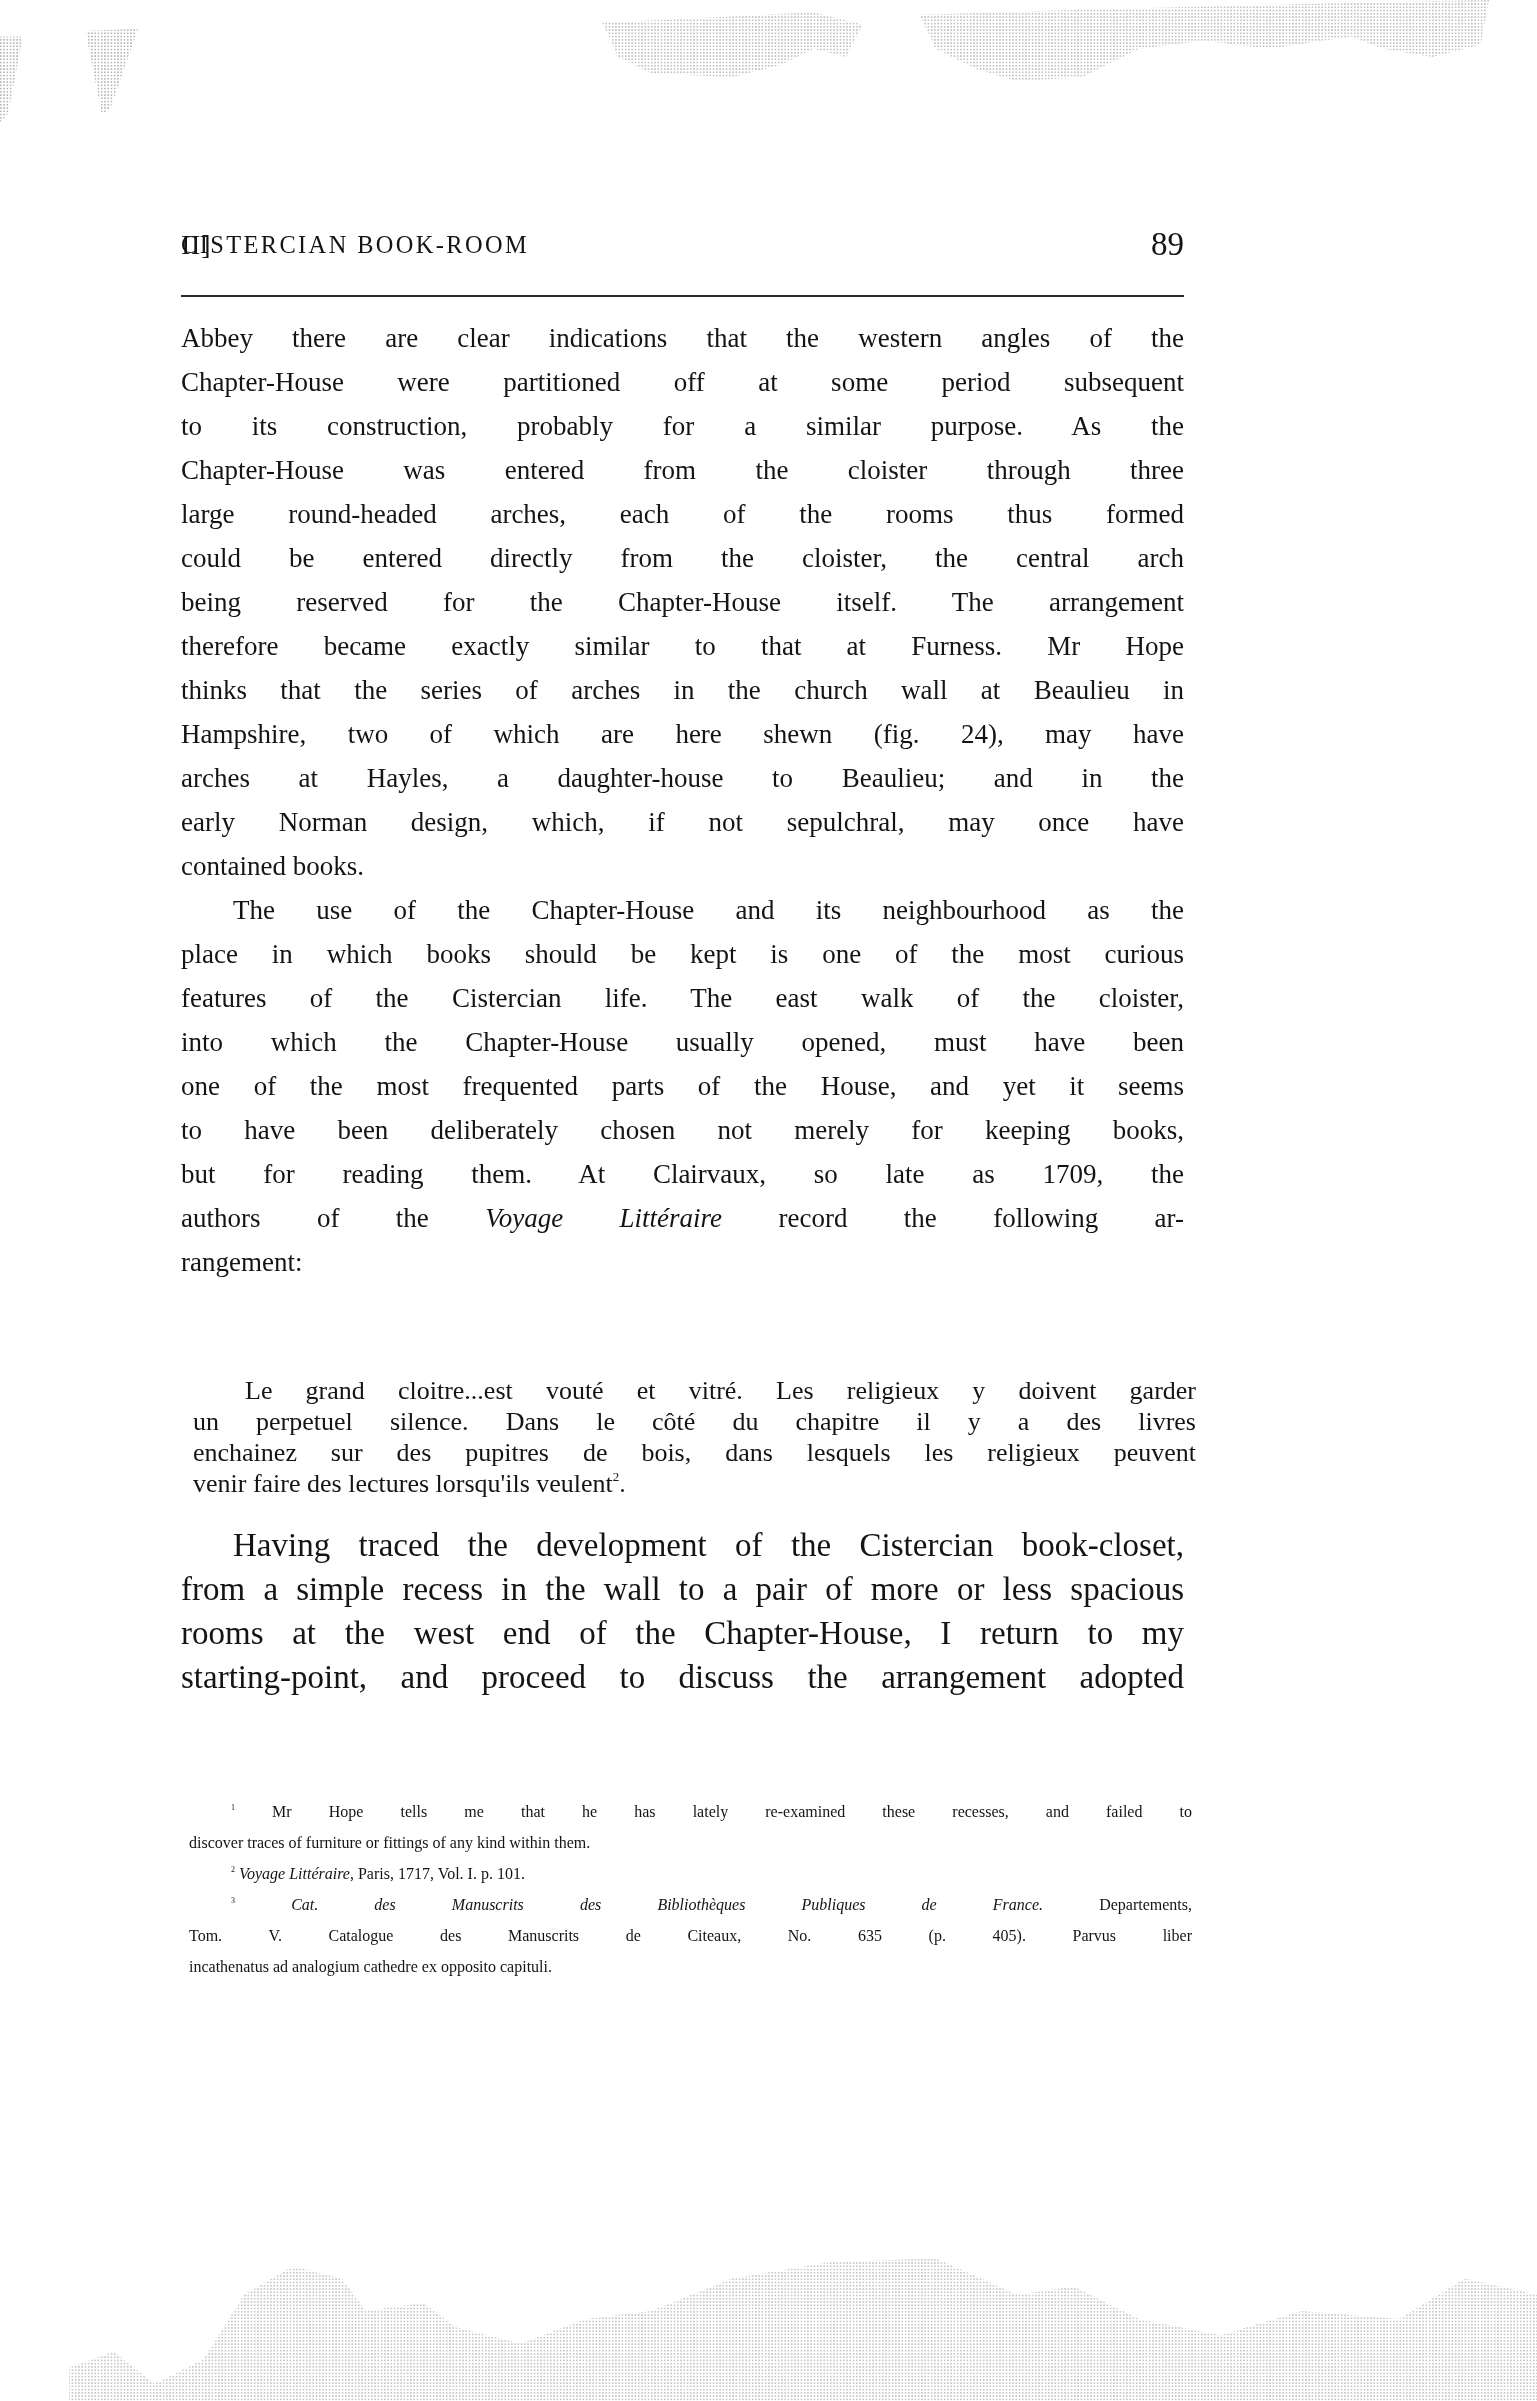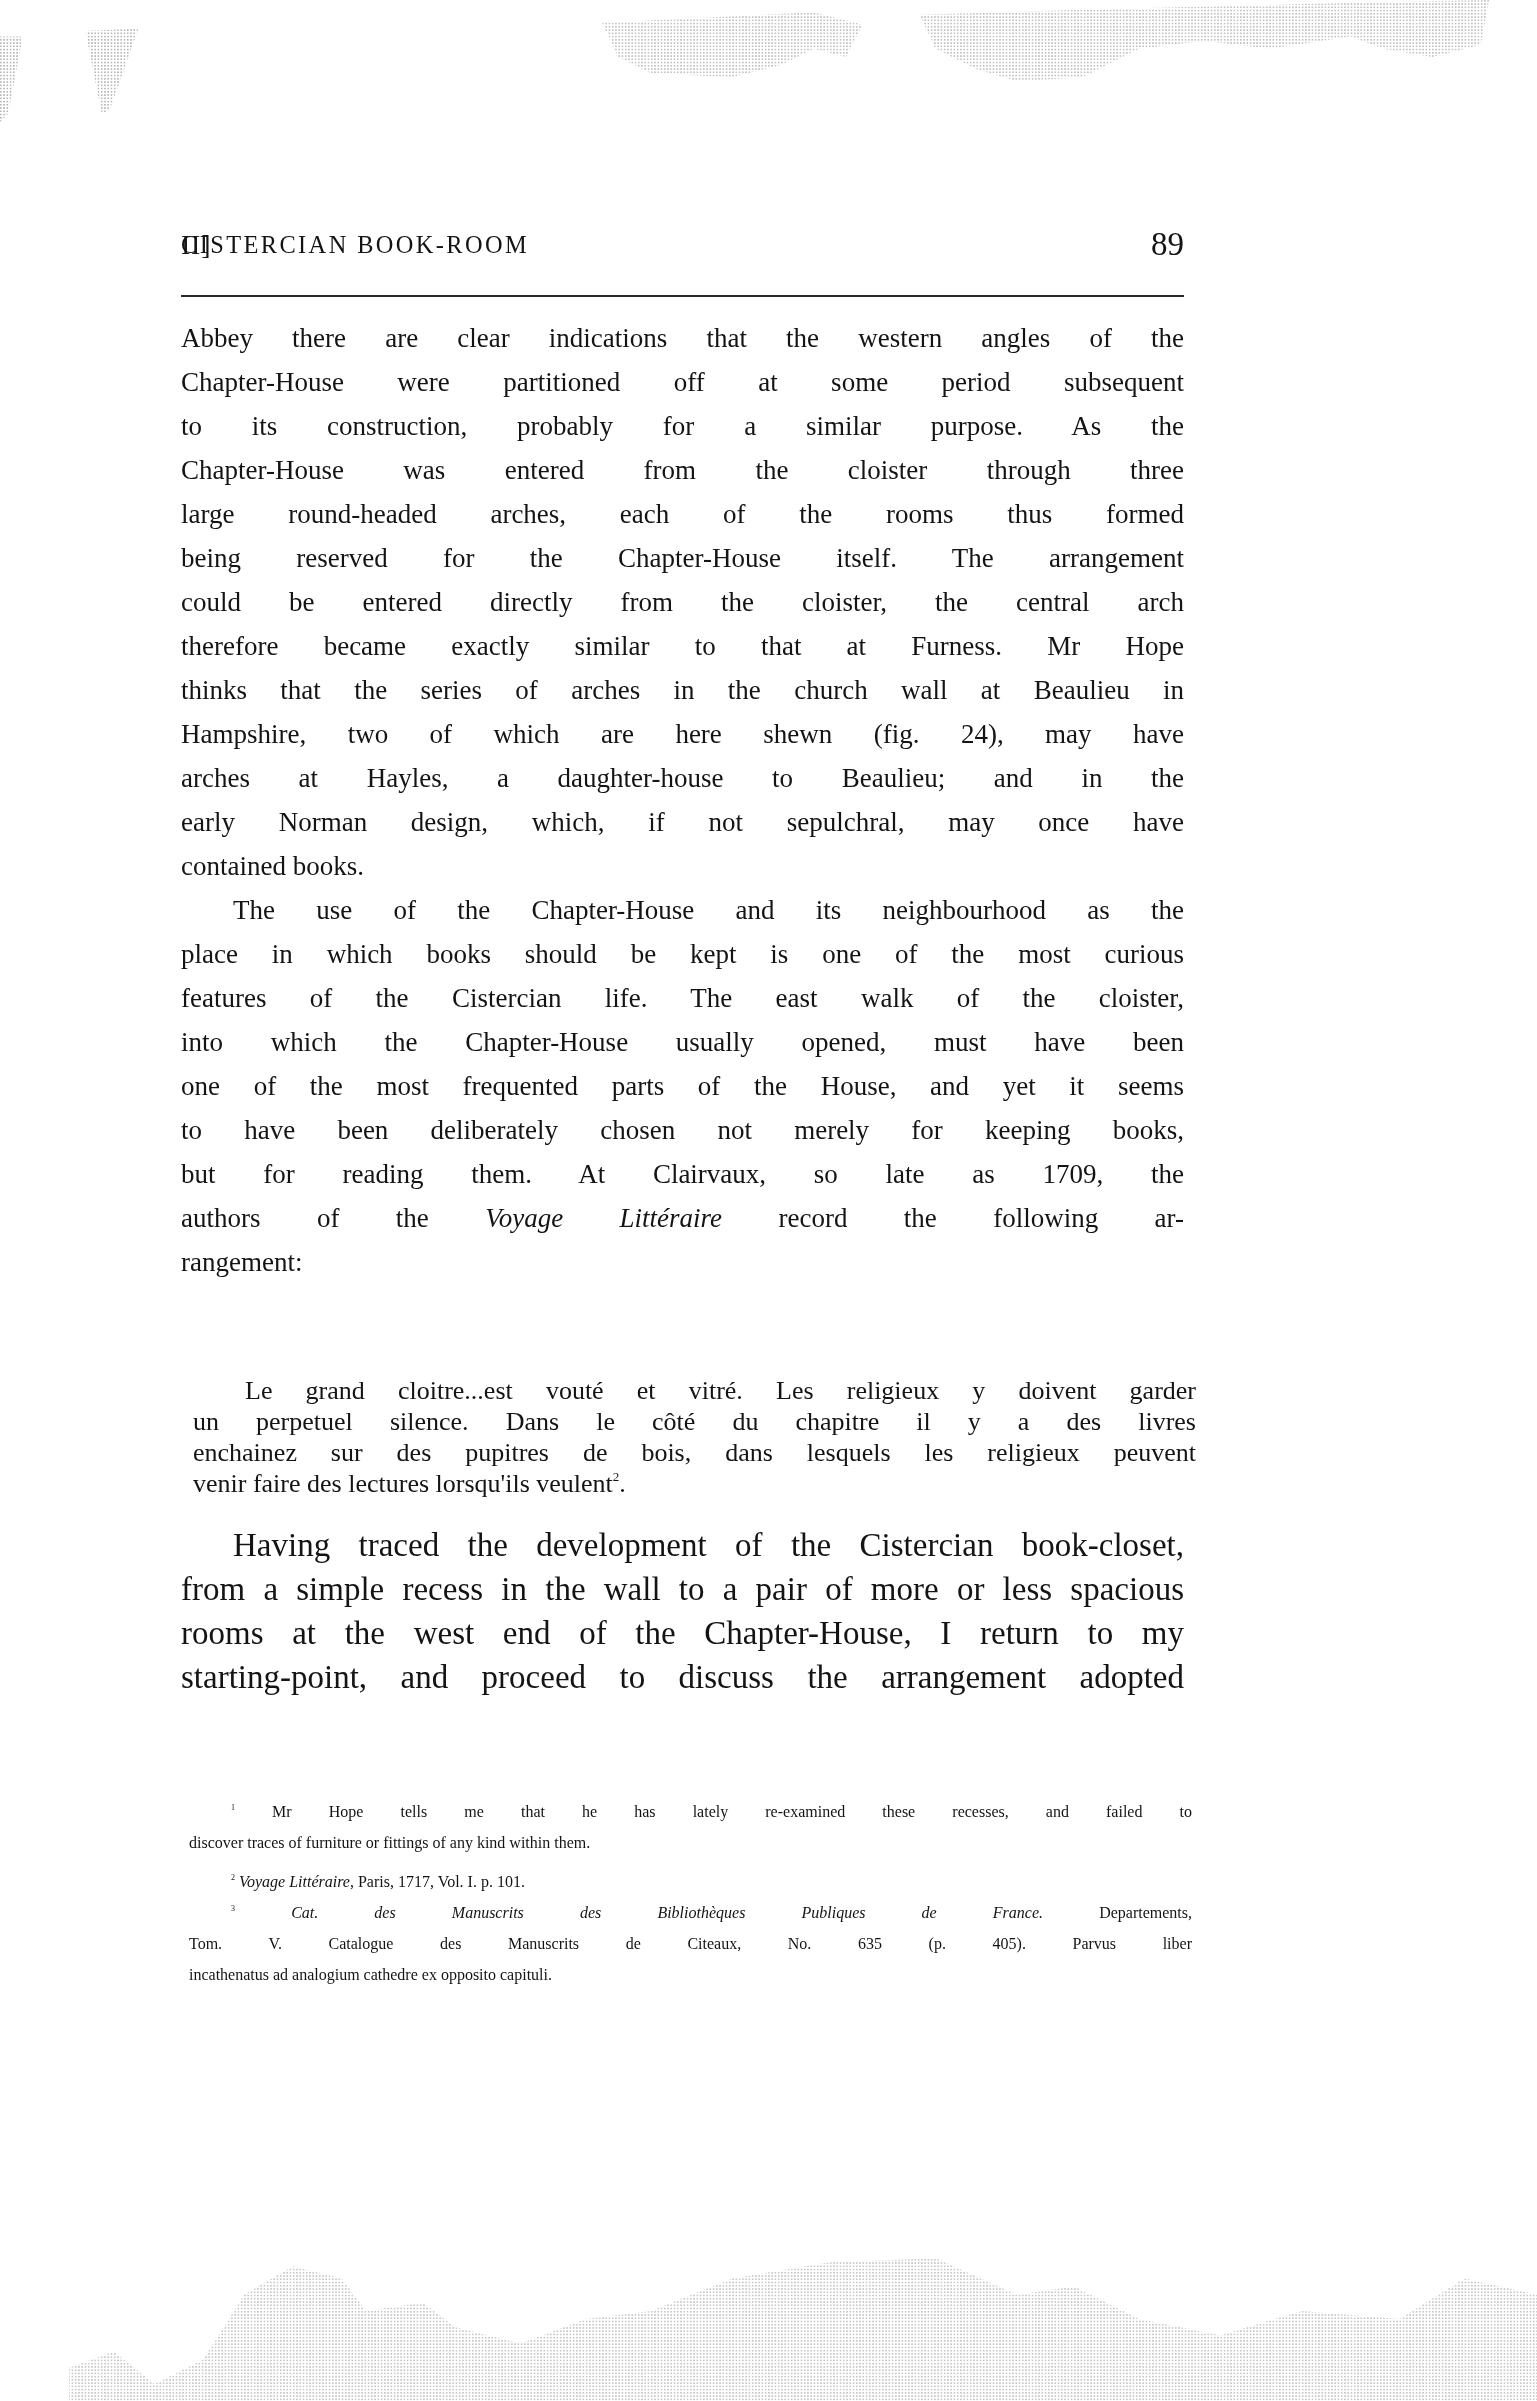--- a/index.html
+++ b/index.html
@@ -48,22 +48,22 @@
   </div>
   <div class="head-rule"></div>
 
   <div class="body">
     <div>
       <span class="ln">Abbey there are clear indications that the western angles of the</span>
       <span class="ln">Chapter-House were partitioned off at some period subsequent</span>
       <span class="ln">to its construction, probably for a similar purpose.  As the</span>
       <span class="ln">Chapter-House was entered from the cloister through three</span>
       <span class="ln">large round-headed arches, each of the rooms thus formed</span>
+      <span class="ln">could be entered directly from the cloister, the central arch</span>
       <span class="ln">being reserved for the Chapter-House itself.  The arrangement</span>
-      <span class="ln">could be entered directly from the cloister, the central arch</span>
       <span class="ln">therefore became exactly similar to that at Furness.  Mr Hope</span>
       <span class="ln">thinks that the series of arches in the church wall at Beaulieu in</span>
       <span class="ln">Hampshire, two of which are here shewn (fig. 24), may have</span>
       <span class="ln">arches at Hayles, a daughter-house to Beaulieu; and in the</span>
       <span class="ln">early Norman design, which, if not sepulchral, may once have</span>
       <span class="ln last">contained books.</span>
     </div>
     <div>
       <span class="ln" style="padding-left:52px;">The use of the Chapter-House and its neighbourhood as the</span>
       <span class="ln">place in which books should be kept is one of the most curious</span>
@@ -90,21 +90,21 @@
     <span class="ln">rooms at the west end of the Chapter-House, I return to my</span>
     <span class="ln">starting-point, and proceed to discuss the arrangement adopted</span>
   </div>
 
   <div class="footnotes">
     <div>
       <span class="ln" style="padding-left:42px;"><sup>1</sup> <span>Mr Hope tells me that he has lately re-examined these recesses, and failed to</span></span>
       <span class="ln last">discover traces of furniture or fittings of any kind within them.</span>
     </div>
     <div>
-      <span class="ln last" style="padding-left:42px;margin-top:8px;"><sup>2</sup> <i>Voyage Littéraire</i><span>, Paris, 1717, Vol. I. p. 101.</span></span>
+      <span class="ln last" style="padding-left:42px;"><sup>2</sup> <i>Voyage Littéraire</i><span>, Paris, 1717, Vol. I. p. 101.</span></span>
     </div>
     <div>
       <span class="ln" style="padding-left:42px;"><sup>3</sup> <i>Cat. des Manuscrits des Bibliothèques Publiques de France.</i><span>  Departements,</span></span>
       <span class="ln">Tom. V.  Catalogue des Manuscrits de Citeaux, No. 635 (p. 405).  Parvus liber</span>
       <span class="ln last">incathenatus ad analogium cathedre ex opposito capituli.</span>
     </div>
   </div>
 </div>
 
 

